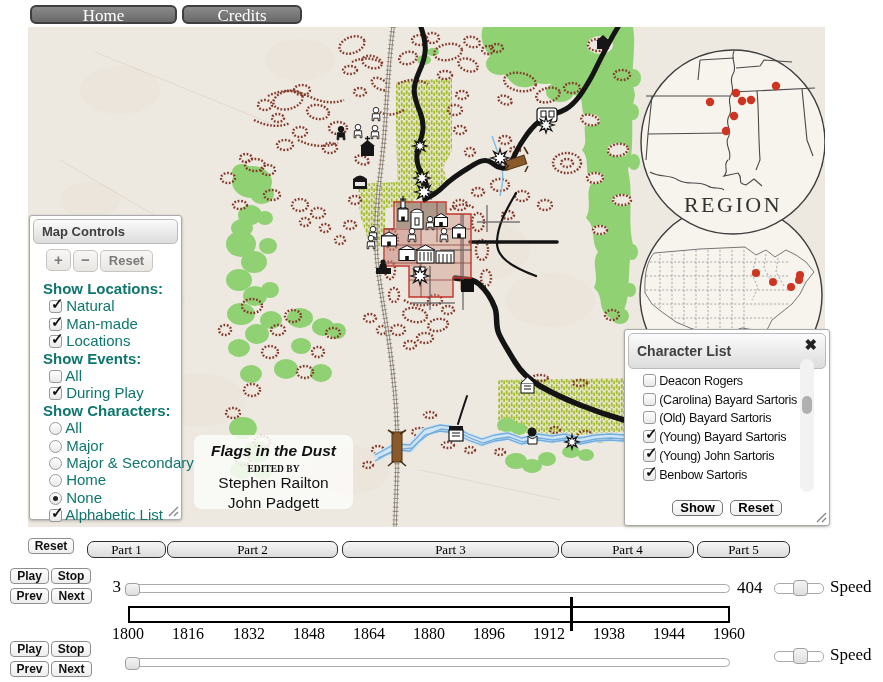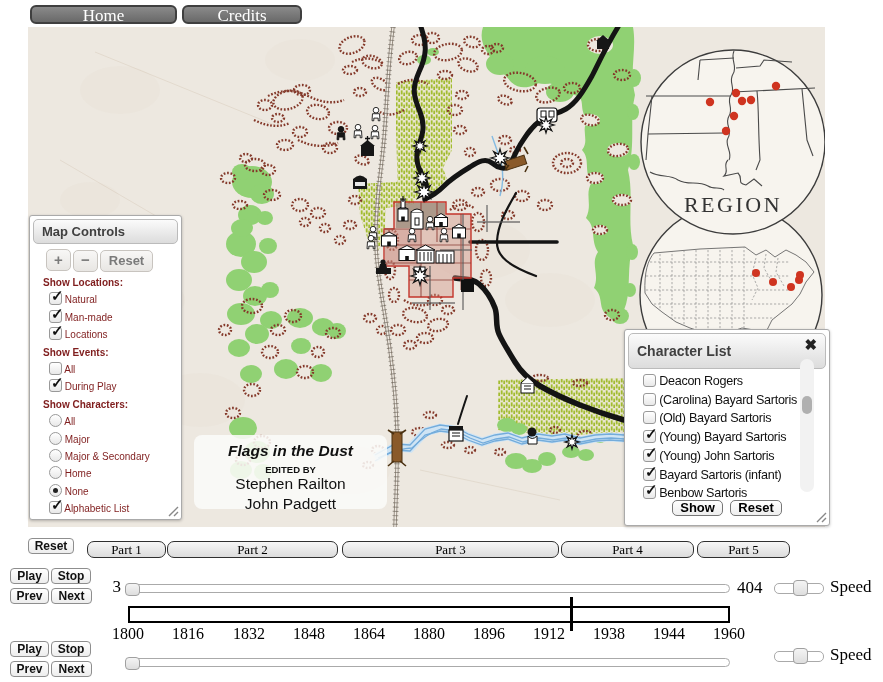--- a/index.html
+++ b/index.html
@@ -434,35 +434,35 @@
             <circle cx="776" cy="86" r="4.2"></circle>
             <circle cx="710" cy="102" r="4.2"></circle>
             <circle cx="742" cy="101" r="4.2"></circle>
             <circle cx="751" cy="100" r="4.2"></circle>
             <circle cx="734" cy="116" r="4.2"></circle>
             <circle cx="726" cy="131" r="4.2"></circle>
           </g>
         </g>
       </svg>
   
-  <div style="position:absolute;left:166px;top:408px;width:193px;height:74px;background:rgba(250,250,248,0.88);
+  <div style="position:absolute;left:166px;top:408px;width:159px;height:74px;background:rgba(250,250,248,0.88);
        border-radius:8px;text-align:center;color:#111;">
     <div style="font-size:15.5px;font-weight:bold;font-style:italic;margin-top:7px;">Flags in the Dust</div>
-    <div style="font-size:9.5px;font-weight:bold;margin-top:4px;">EDITED BY</div>
+    <div style="font-size:9.5px;font-weight:bold;margin-top:4px;font-family:Liberation Serif, serif;">EDITED BY</div>
     <div style="font-size:15.5px;">Stephen Railton</div>
     <div style="font-size:15.5px;margin-top:2px;">John Padgett</div>
   </div>
 </div>
 
 <div class="panel" style="left:29px;top:215px;width:153px;height:305px;">
   <div class="phead" style="font-size:13px;padding:4px 8px;">Map Controls</div>
   <div style="text-align:left;margin:5px 0 0 16px;">
     <span class="jqbtn" style="width:25px;height:22px;font-size:15px;line-height:20px;">+</span><span class="jqbtn" style="width:25px;height:22px;font-size:15px;line-height:18px;margin-left:2px;">−</span><span class="jqbtn" style="width:53px;height:22px;font-size:13px;line-height:20px;margin-left:2px;">Reset</span>
   </div>
-  <div style="font-size:10px;color:#7f1d1d;margin-left:13px;line-height:17.4px;margin-top:2px;">
+  <div style="font-size:15px;color:#0f766e;margin-left:13px;line-height:17.4px;margin-top:8px;">
     <div class="row" style="font-weight:bold;">Show Locations:</div>
     <div class="row" style="margin-left:6px;"><span class="cb ck"></span> Natural</div>
     <div class="row" style="margin-left:6px;"><span class="cb ck"></span> Man-made</div>
     <div class="row" style="margin-left:6px;"><span class="cb ck"></span> Locations</div>
     <div class="row" style="font-weight:bold;">Show Events:</div>
     <div class="row" style="margin-left:6px;"><span class="cb"></span> All</div>
     <div class="row" style="margin-left:6px;"><span class="cb ck"></span> During Play</div>
     <div class="row" style="font-weight:bold;">Show Characters:</div>
     <div class="row" style="margin-left:6px;"><span class="rb"></span> All</div>
     <div class="row" style="margin-left:6px;"><span class="rb"></span> Major</div>
@@ -479,21 +479,20 @@
 <div class="panel" style="left:624px;top:329px;width:206px;height:197px;">
   <div class="phead" style="font-size:14px;padding:9px 8px;">Character List
     <span style="position:absolute;right:8px;top:2px;font-size:15px;color:#222;">✖</span>
   </div>
   <div style="position:relative;font-size:12.6px;color:#111;margin:2px 0 0 18px;line-height:18.7px;letter-spacing:-0.3px;">
     <div class="row"><span class="cb"></span> Deacon Rogers</div>
     <div class="row"><span class="cb"></span> (Carolina) Bayard Sartoris</div>
     <div class="row"><span class="cb"></span> (Old) Bayard Sartoris</div>
     <div class="row"><span class="cb ck"></span> (Young) Bayard Sartoris</div>
     <div class="row"><span class="cb ck"></span> (Young) John Sartoris</div>
-    <div class="row"><span class="cb ck"></span> Bayard Sartoris (infant)</div>
     <div class="row"><span class="cb ck"></span> Benbow Sartoris</div>
   </div>
   <div style="position:absolute;right:15px;top:29px;width:14px;height:133px;background:#f2f2f2;border-radius:7px;">
     <div style="position:absolute;left:2px;top:37px;width:10px;height:18px;background:#b0b0b0;border-radius:5px;"></div>
   </div>
   <div style="position:absolute;left:0;right:0;top:168px;text-align:center;">
     <span style="display:inline-block;background:linear-gradient(#fff,#eee);border:1.5px solid #777;border-radius:5px;
       font-size:13px;font-weight:bold;padding:0 7px;height:14px;line-height:14px;">Show</span>
     <span style="display:inline-block;background:linear-gradient(#fff,#eee);border:1.5px solid #777;border-radius:5px;
       font-size:13px;font-weight:bold;padding:0 7px;height:14px;line-height:14px;margin-left:3px;">Reset</span>

